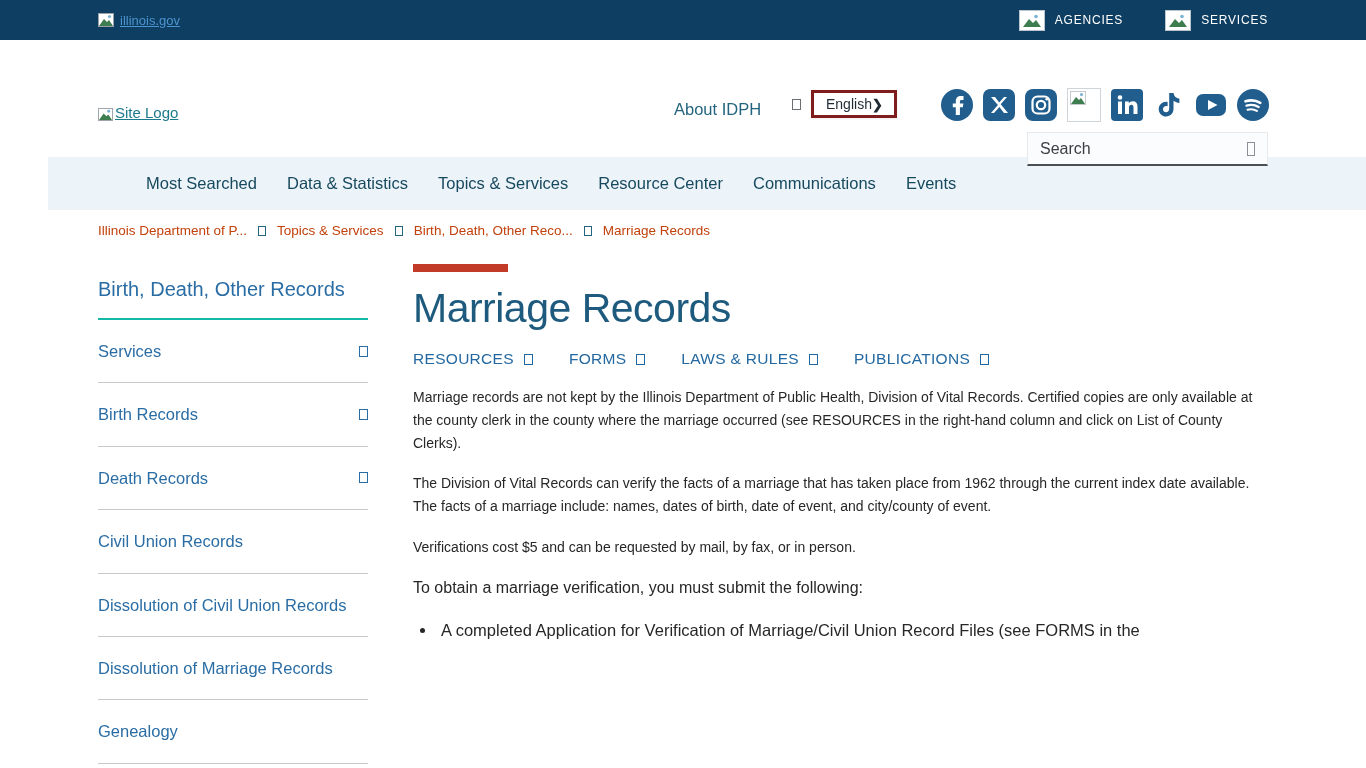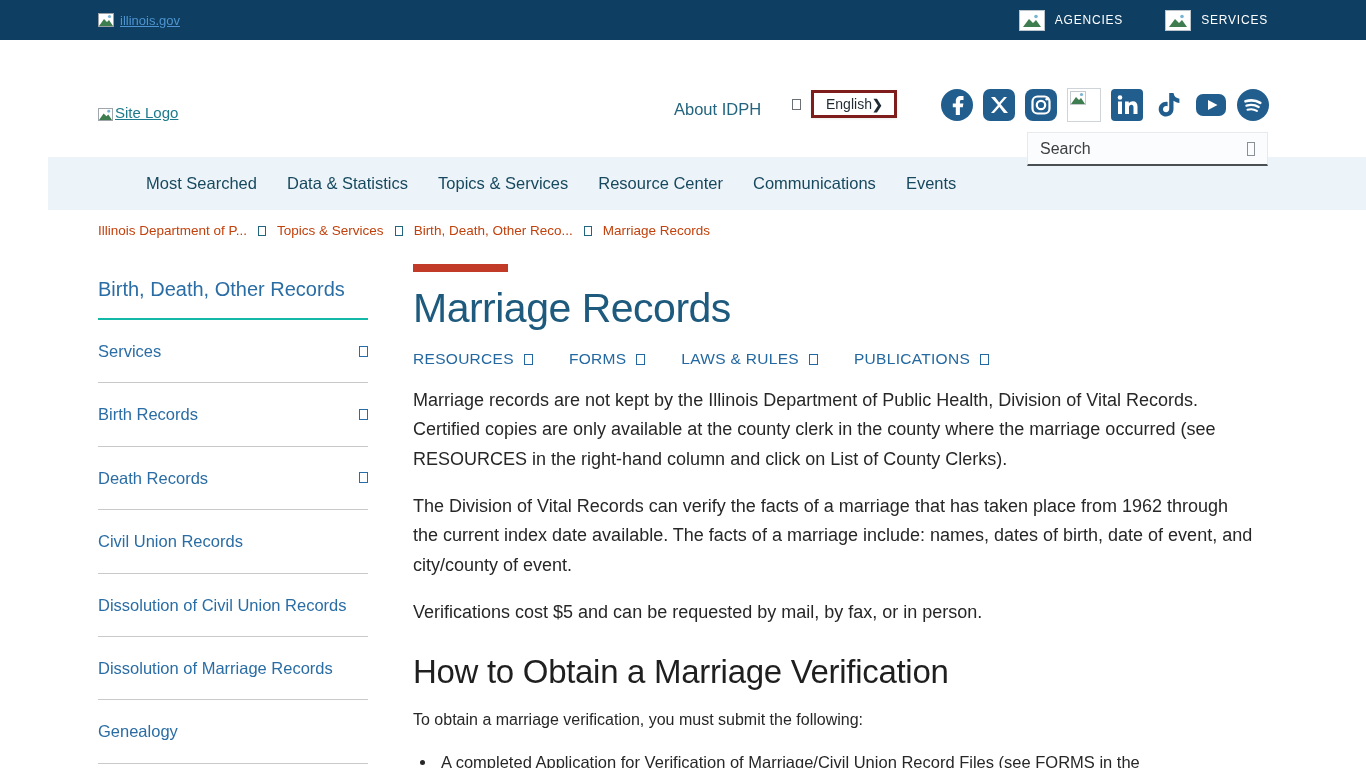--- a/index.html
+++ b/index.html
@@ -63,21 +63,21 @@
                color:#2a6da5; font-size:16.5px; line-height:1.6; }
   .side-item .tofu { flex:0 0 auto; }
   .side-item.active { color:#1a1a1a; font-weight:bold; border-bottom:none; }
 
   .main { flex:1; max-width:845px; }
   .accent-bar { width:95px; height:8px; background:#c13b28; }
   .page-title { color:#1d5a7d; font-size:41px; font-weight:400; margin-top:13px; letter-spacing:-0.5px; }
   .quick-links { display:flex; align-items:center; gap:36px; margin-top:18px; }
   .quick-link { display:flex; align-items:center; gap:10px; color:#2368a0; font-size:15.5px;
                 letter-spacing:0.3px; cursor:pointer; }
-  .para { color:#272727; font-size:18px; line-height:1.63; margin-top:18px; }
+  .para { color:#272727; font-size:14px; line-height:1.63; margin-top:18px; }
   .section-heading { color:#1f1f1f; font-size:33px; font-weight:500; margin-top:26px; letter-spacing:-0.3px; }
   .section-intro { color:#272727; font-size:16px; line-height:1.63; margin-top:16px; }
   .bullet-list { margin-top:16px; padding-left:24px; color:#272727; font-size:16.5px; line-height:1.63; }
   .bullet-list li { padding-left:4px; }
 </style>
 </head>
 <body>
 
 <div class="topbar">
   <div class="topbar-left">
@@ -270,20 +270,19 @@
       <span class="quick-link">
         <span>PUBLICATIONS</span>
         <span class="tofu"></span>
       </span>
     </div>
 
     <p class="para">Marriage records are not kept by the Illinois Department of Public Health, Division of Vital Records. Certified copies are only available at the county clerk in the county where the marriage occurred (see RESOURCES in the right-hand column and click on List of County Clerks).</p>
     <p class="para">The Division of Vital Records can verify the facts of a marriage that has taken place from 1962 through the current index date available. The facts of a marriage include: names, dates of birth, date of event, and city/county of event.</p>
     <p class="para">Verifications cost $5 and can be requested by mail, by fax, or in person.</p>
 
-    <h2 class="section-heading">How to Obtain a Marriage Verification</h2>
     <p class="section-intro">To obtain a marriage verification, you must submit the following:</p>
 
     <ul class="bullet-list">
       <li>A completed Application for Verification of Marriage/Civil Union Record Files (see FORMS in the</li>
     </ul>
   </div>
 </div>
 
 </body></html>

